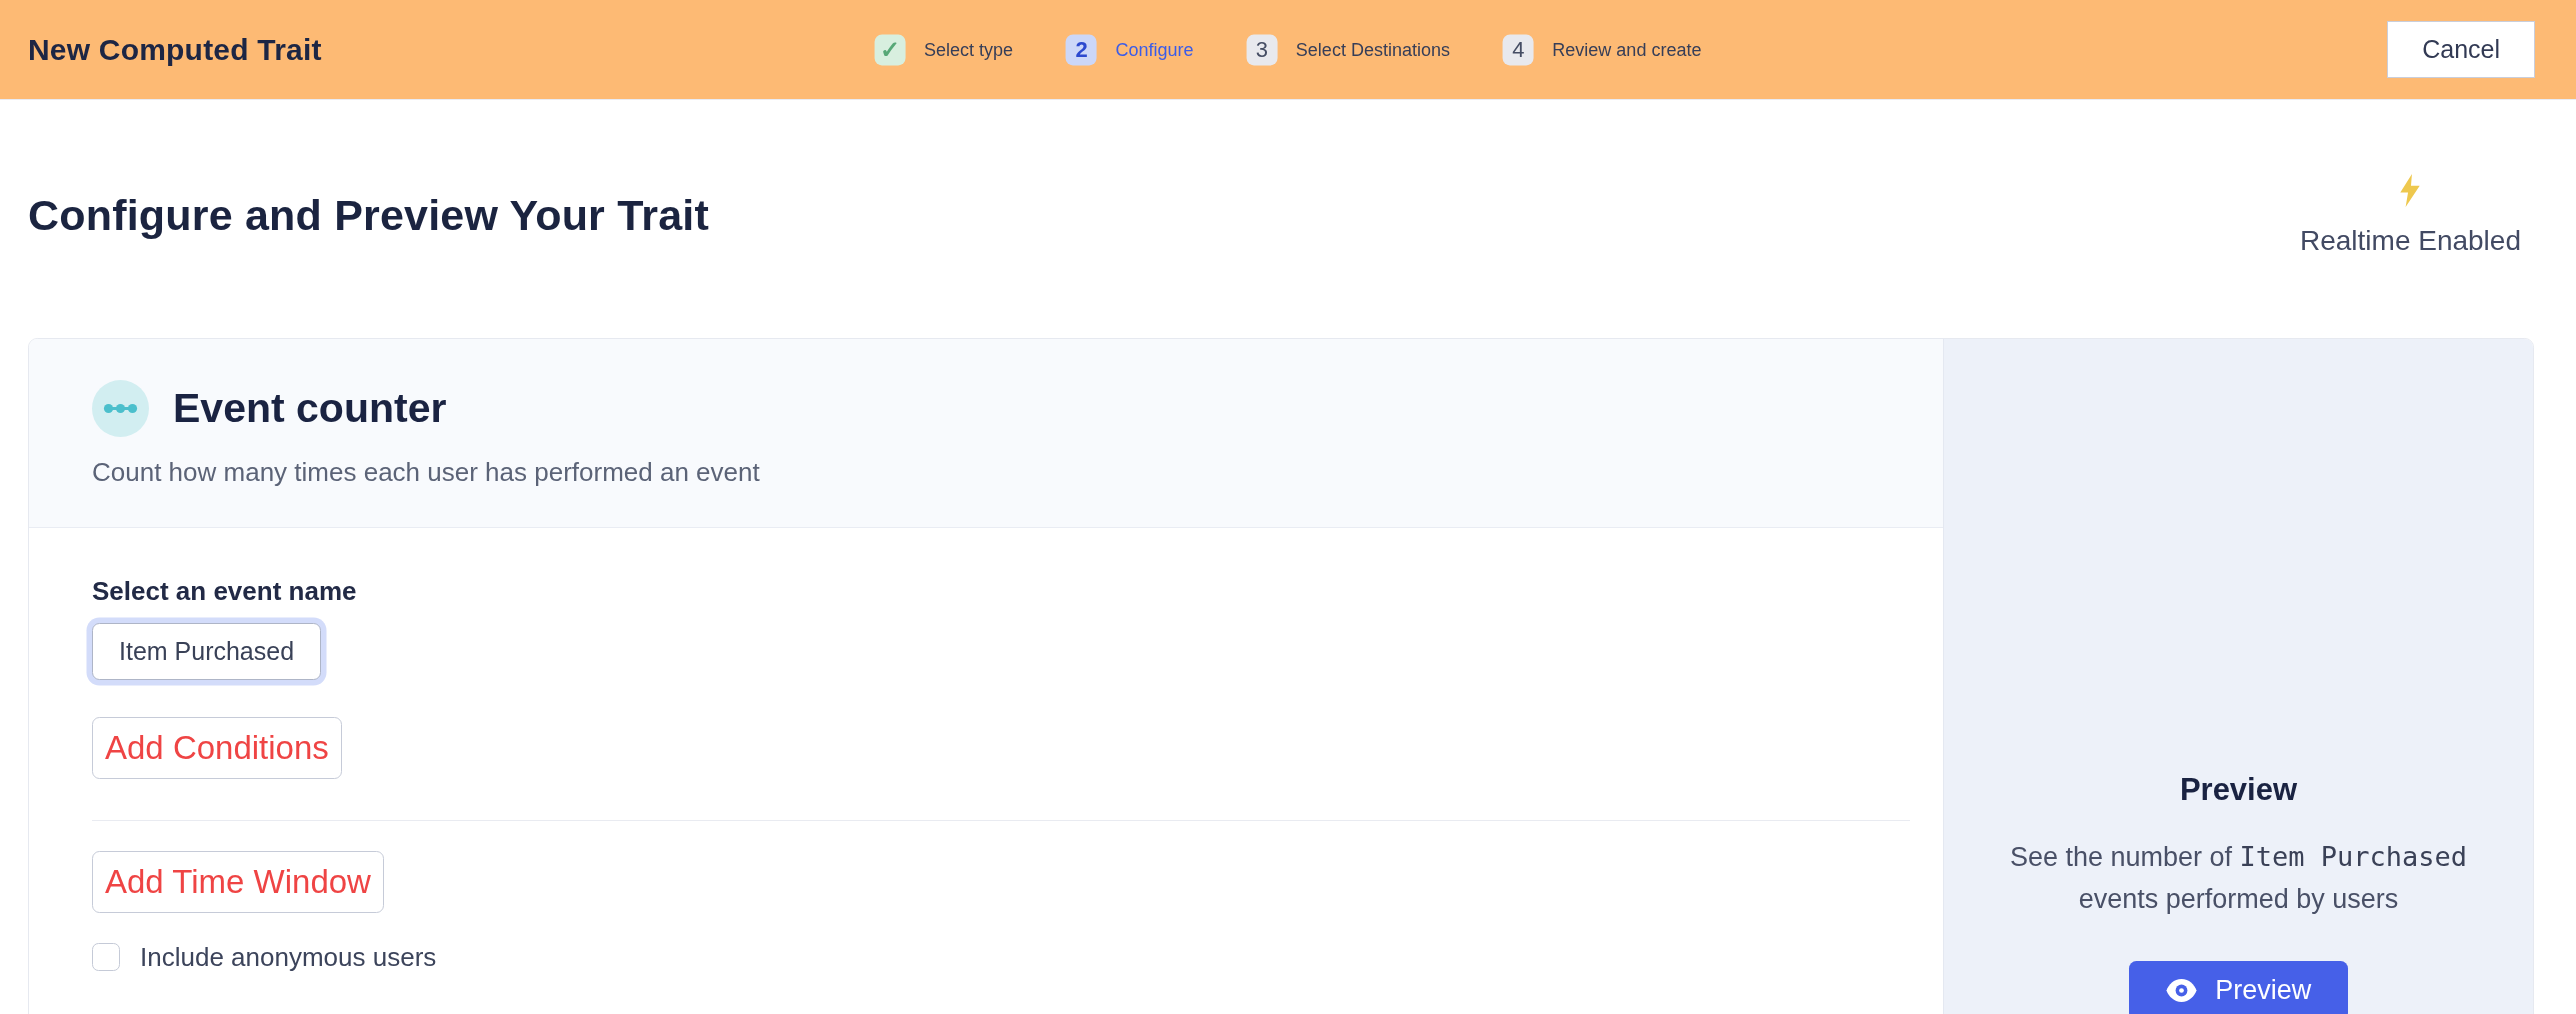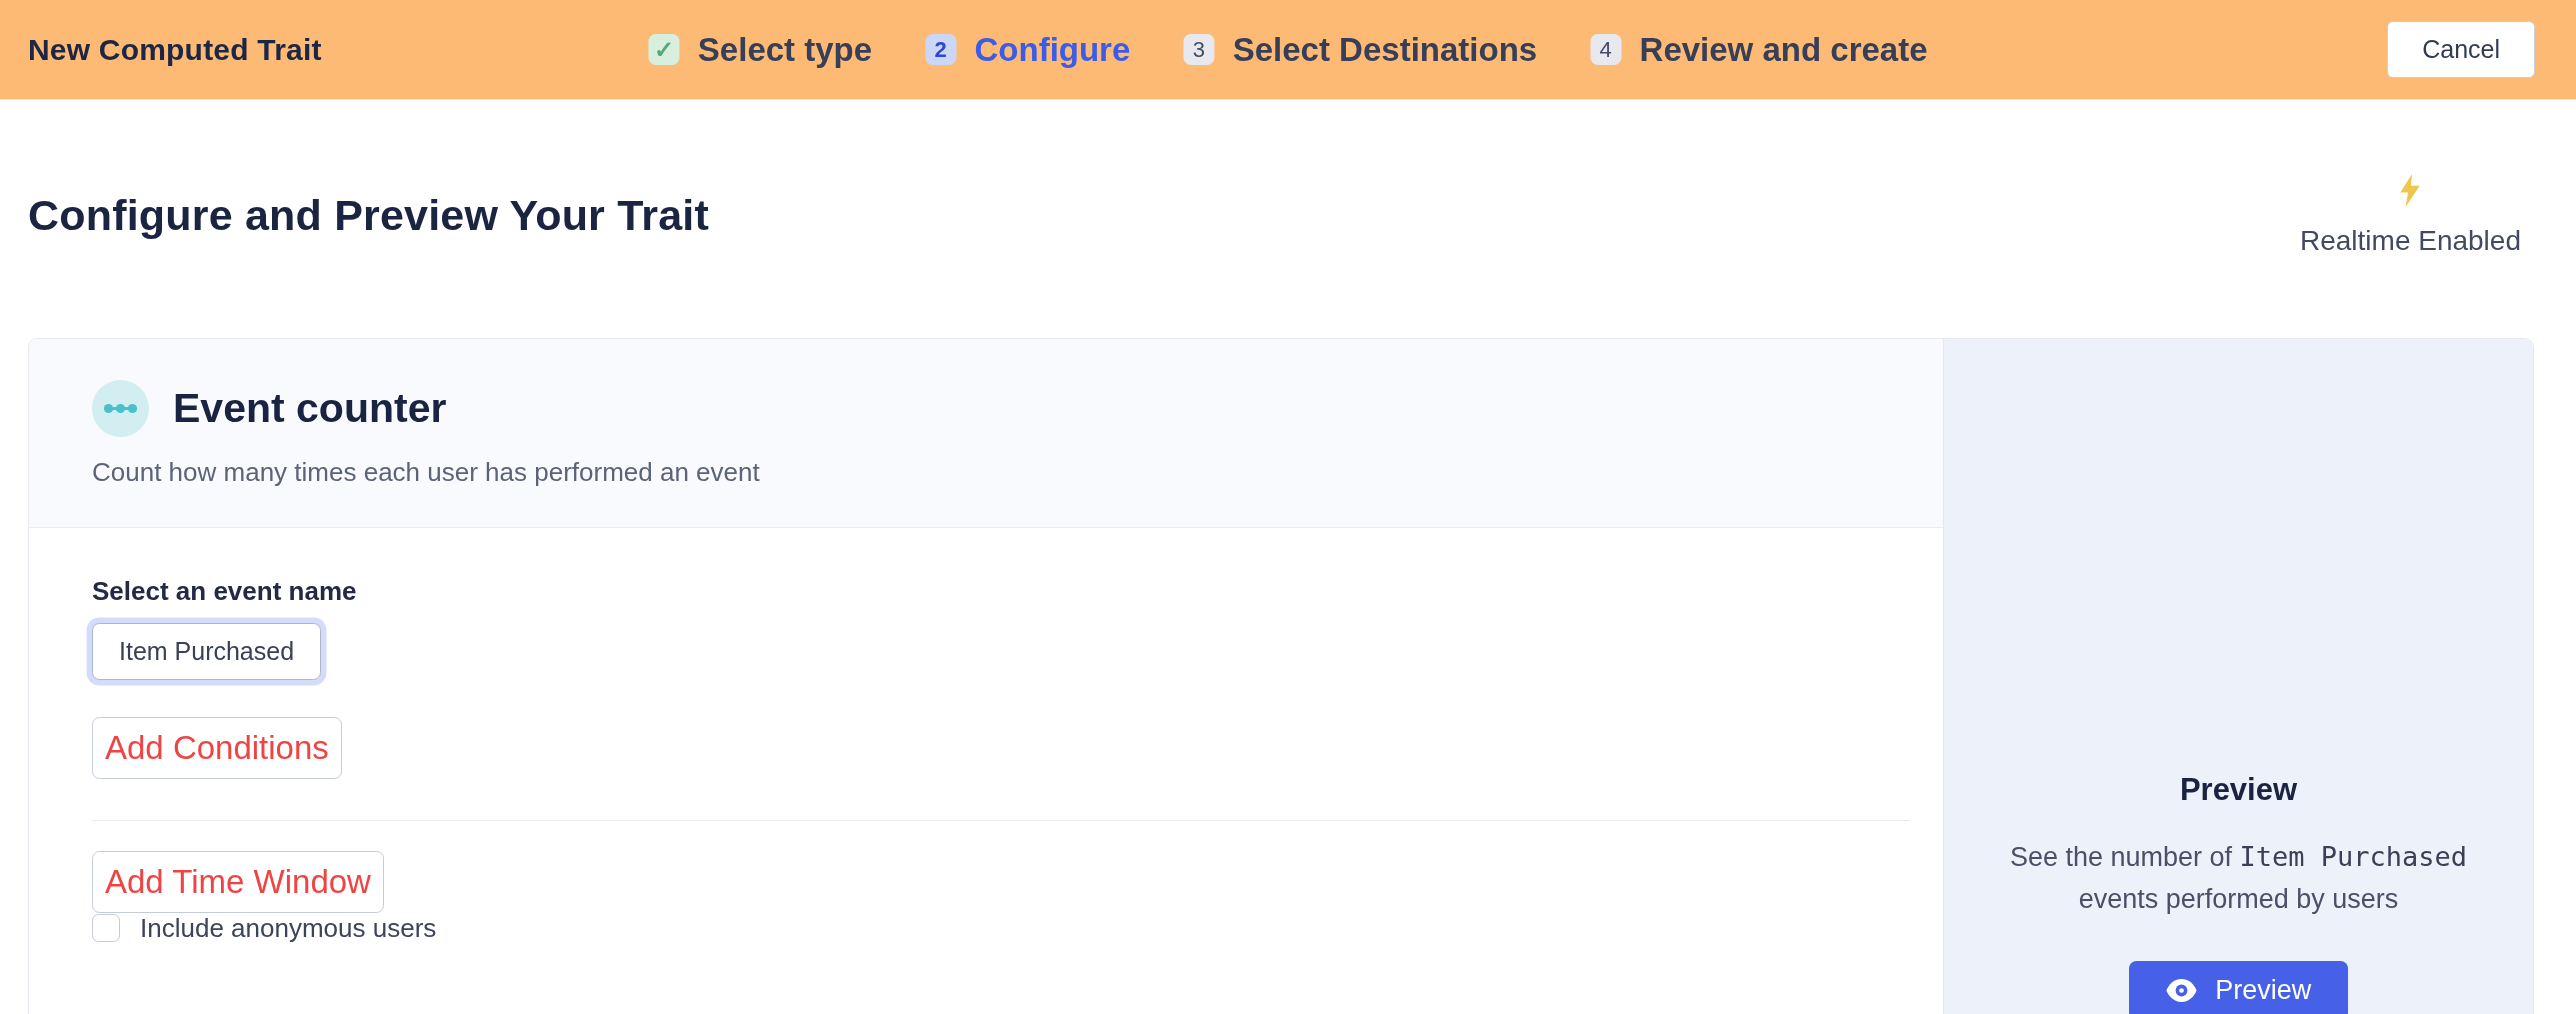--- a/index.html
+++ b/index.html
@@ -14,23 +14,23 @@
   .topbar-title { font-size:30px; font-weight:700; color:#1d2644; letter-spacing:0.2px; }
   .stepper { position:absolute; left:50%; top:50%; transform:translate(-50%,-50%);
              display:flex; align-items:center; gap:53px; white-space:nowrap; }
   .step { display:flex; align-items:center; gap:18.4px; }
   .step-badge { width:31px; height:31px; border-radius:7.4px; display:flex;
                 align-items:center; justify-content:center;
                 font-size:22px; font-weight:700; }
   .badge-done   { background:#d8efdf; color:#57a877; font-size:24px; }
   .badge-active { background:#ccd7f8; color:#2c49cf; }
   .badge-pending{ background:#e8e9ee; color:#454d64; font-weight:400; }
-  .step-label { font-size:33px; color:#363e58;font-weight:bold; }
+  .step-label { font-size:18px; color:#363e58; }
   .label-active { color:#3b5ce8; }
-  .cancel-btn { background:#ffffff; border:1.8px solid #c9cedb; border-radius:6px;
+  .cancel-btn { background:#ffffff; border:1.8px solid #c9cedb; border-radius:0;
                 padding:13px 34px; font-size:25px; color:#323a54; cursor:pointer;
                 font-family:"Liberation Sans", sans-serif;text-align:center; }
 
   
   .heading-row { display:flex; align-items:center; justify-content:space-between;
                  margin:74px 55px 0 28px; }
   .page-title { font-size:43px; font-weight:700; color:#1b2440; letter-spacing:0.2px; }
   .realtime { display:flex; align-items:center; gap:14.8px;flex-direction:column; }
   .realtime-label { font-size:28px; color:#424a63; }
 
@@ -54,21 +54,21 @@
                   border:1.8px solid #aeb5c7; border-radius:7.4px;
                   box-shadow:0 0 0 5.5px #d3dcfa; padding:13px 26px;
                   font-size:25px; color:#394157; cursor:pointer;
                   font-family:"Liberation Sans", sans-serif; }
   .ghost-btn { display:inline-block; background:#ffffff; border:1.8px solid #c6cbd8;
                border-radius:7.4px; padding:11px 12px; font-size:33px; color:#ef4444;
                cursor:pointer; font-family:"Liberation Sans", sans-serif; }
   .conditions-wrap { margin-top:37px; }
   .body-divider { margin-top:41px; border:none; border-top:1.8px solid #e9ebf1; }
   .timewindow-wrap { margin-top:29.5px; }
-  .checkbox-row { display:flex; align-items:center; gap:20px; }
+  .checkbox-row { margin-top:29px; display:flex; align-items:center; gap:20px; }
   .checkbox-box { width:28px; height:28px; background:#ffffff;
                   border:1.8px solid #c5cad7; border-radius:6.5px; cursor:pointer; }
   .checkbox-label { font-size:26px; color:#3c445b; }
 
   
   .preview-panel { width:590px; flex:0 0 590px; background:#edf1f9;
                    border-left:1.8px solid #e4e8f1;
                    display:flex; flex-direction:column; align-items:center;
                    padding-top:433px; }
   .preview-title { font-size:31px; font-weight:700; color:#1a2342; }

